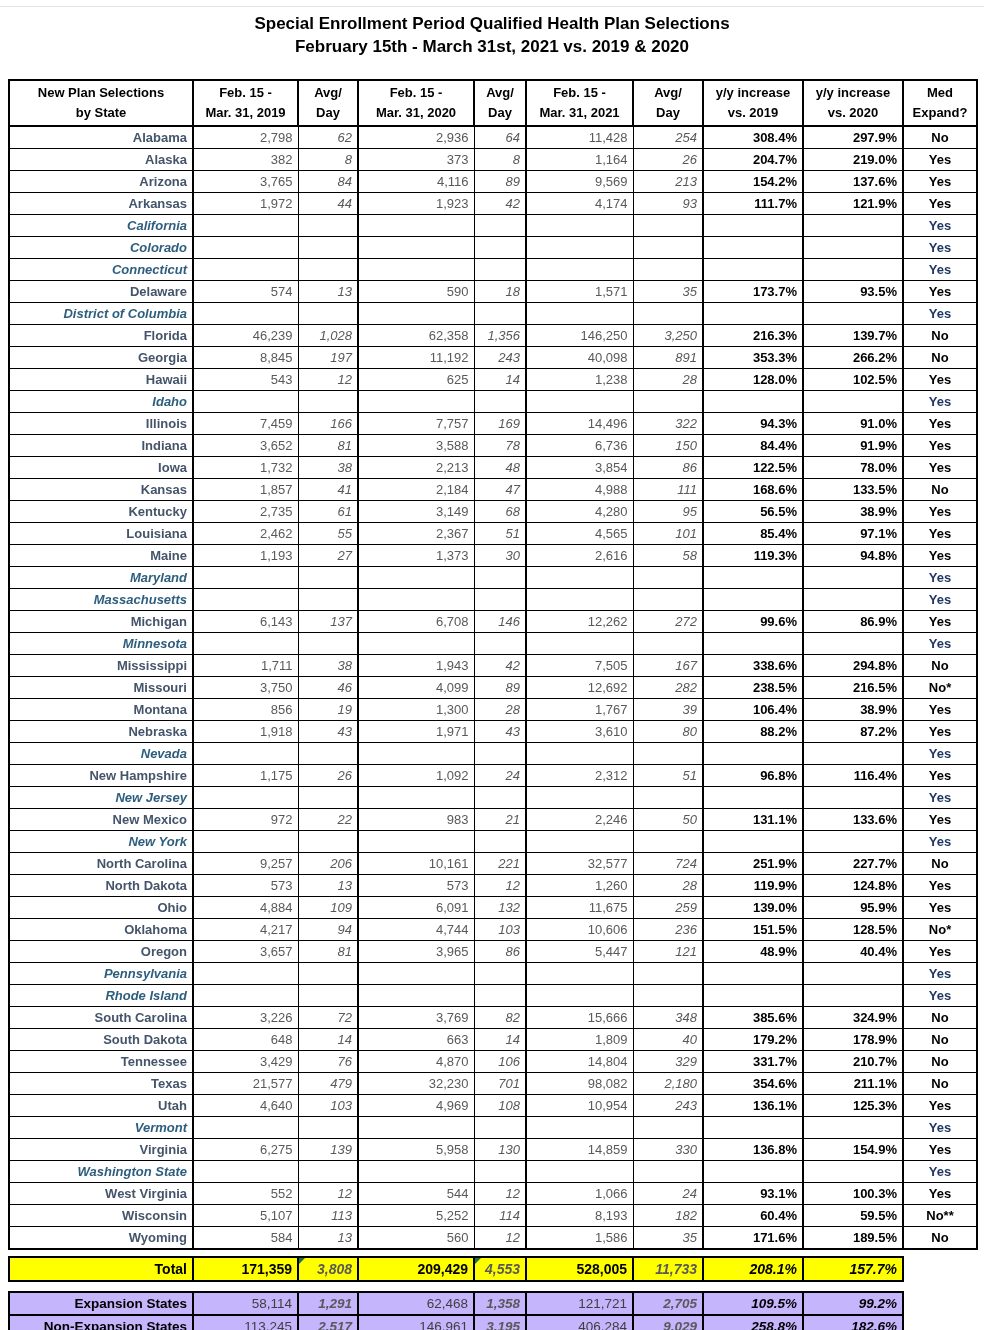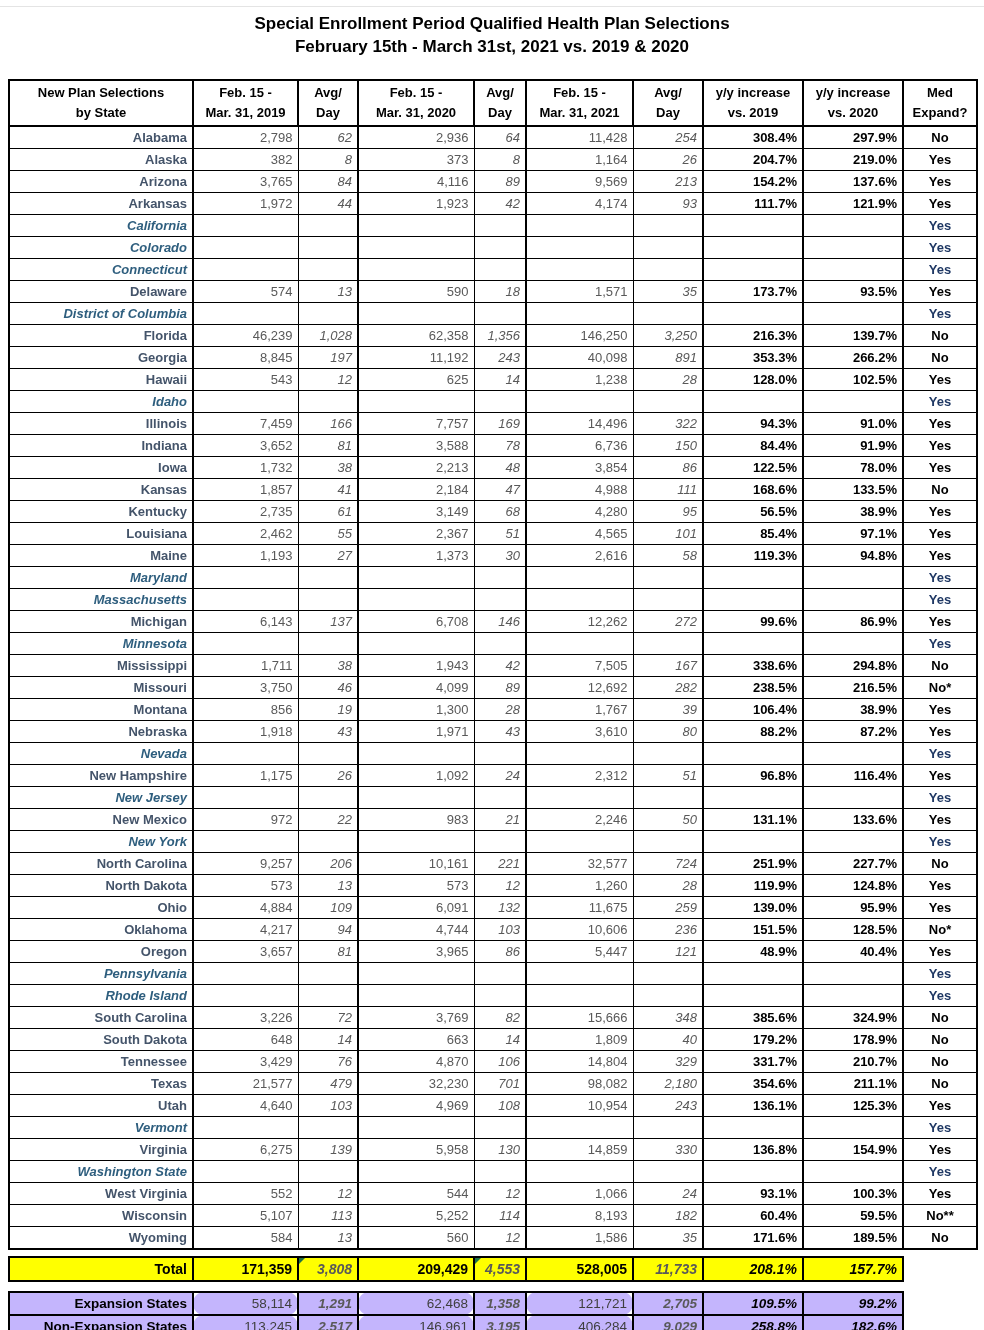--- a/index.html
+++ b/index.html
@@ -36,21 +36,21 @@
   td.tot-label{text-align:right;font-weight:bold;color:#000;padding-right:6px;}
   td.tot-num{text-align:right;font-weight:bold;color:#000;}
   td.tot-avg{text-align:right;font-weight:bold;font-style:italic;color:#595959;position:relative;}
   td.tot-pct{text-align:right;font-weight:bold;font-style:italic;color:#000;}
   .err-tri::before{content:"";position:absolute;top:0;left:0;width:0;height:0;
                    border-top:6px solid var(--triGreen);border-right:6px solid transparent;}
   #summary-table{width:894px;border:2px solid #000;margin-top:9px;}
   #summary-table td{border:2px solid #000;height:21px;font-size:13.5px;padding:0 5px;
                     background:#c4b5fd;white-space:nowrap;}
   td.sum-label{text-align:right;font-weight:bold;color:#000;padding-right:6px;}
-  td.sum-num{text-align:right;color:#3f3f3f;border-radius:11px;}
+  td.sum-num{text-align:right;color:#3f3f3f;}
   td.sum-avg{text-align:right;background:var(--yellow);font-weight:bold;font-style:italic;color:#595959;margin-top:43px;}
   td.sum-pct{text-align:right;background:var(--yellow);font-weight:bold;font-style:italic;color:#000;}
 </style>
 </head>
 <body>
 
 <div id="sheet">
   <div class="topgrid"></div>
 
   <div id="title">

